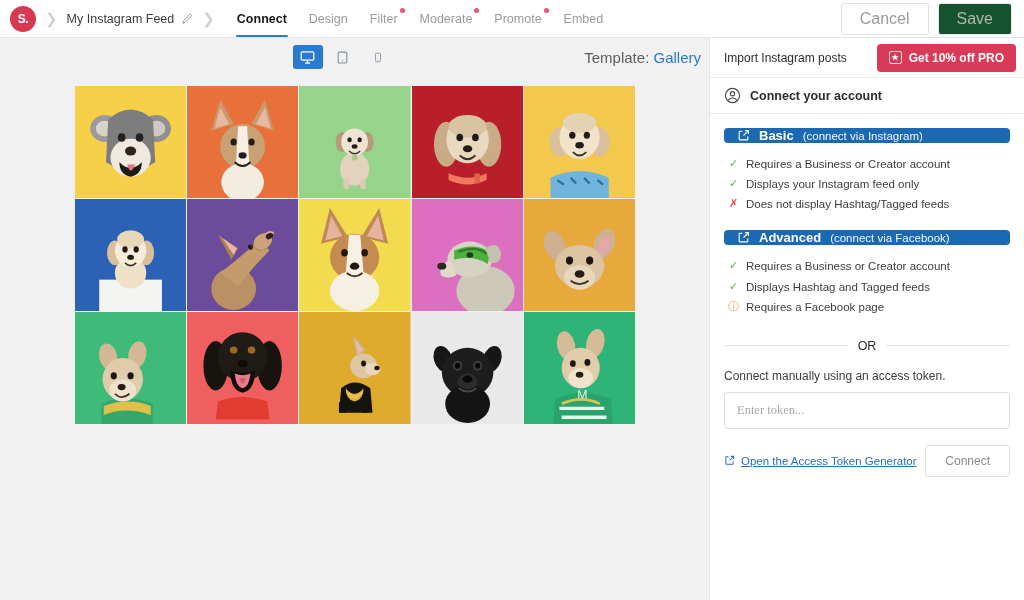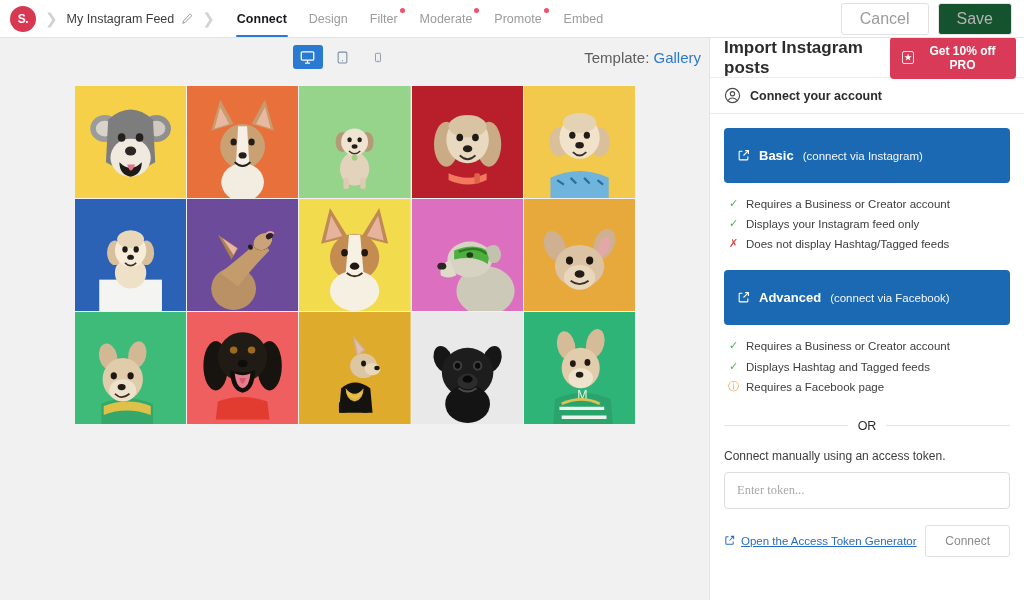--- a/index.html
+++ b/index.html
@@ -84,42 +84,42 @@
 
   
   .panel {
     width: 315px; min-width: 315px; background: #fff;
     border-left: 1px solid #e3e3e3; display: flex; flex-direction: column;
   }
   .panel-head {
     height: 40px; display: flex; align-items: center;
     padding: 0 8px 0 14px; border-bottom: 1px solid #ececec;
   }
-  .panel-head-title { font-size: 17px; font-weight: bold; color: #2b2b2b; }
+  .panel-head-title { font-size: 12px; font-weight: normal; color: #2b2b2b; }
   .pro-btn {
     margin-left: auto; background: #d93a57; color: #fff;
     border: none; border-radius: 4px; padding: 7px 12px;
     font-size: 12px; font-weight: bold; font-family: inherit;
     display: flex; align-items: center; gap: 7px; cursor: pointer;
   }
   .pro-badge {
     width: 13px; height: 13px; border: 1px solid rgba(255,255,255,.85);
     border-radius: 2px; display: flex; align-items: center; justify-content: center;
     font-size: 8px; line-height: 1;
   }
   .panel-sub {
     height: 36px; display: flex; align-items: center; gap: 9px;
     padding: 0 14px; border-bottom: 1px solid #ececec;
   }
   .panel-sub-title { font-size: 12.5px; font-weight: bold; color: #2b2b2b; }
 
   .panel-body { padding: 14px 14px 0 14px; }
   .conn-btn {
     background: #1b68b3; color: #fff; border-radius: 4px;
-    padding: 20px 13px; display: flex; align-items: center; gap: 9px;
+    padding: 0 13px; display: flex; align-items: center; gap: 9px;
     cursor: pointer; margin-bottom: 0;
   }
   .conn-btn .nm { font-size: 13px; font-weight: bold; }
   .conn-btn .sub { font-size: 11.5px; font-weight: normal; opacity: .95; }
   .feats { padding: 11px 4px 16px 4px; }
   .feat { display: flex; align-items: flex-start; gap: 7px; font-size: 11.5px; color: #3d3d3d; line-height: 1.75; }
   .mk { width: 11px; flex: 0 0 11px; text-align: center; font-size: 11px; line-height: 1.75; }
   .mk.ok { color: #4caf50; }
   .mk.no { color: #e04545; }
   .mk.warn { color: #e8a33d; }

